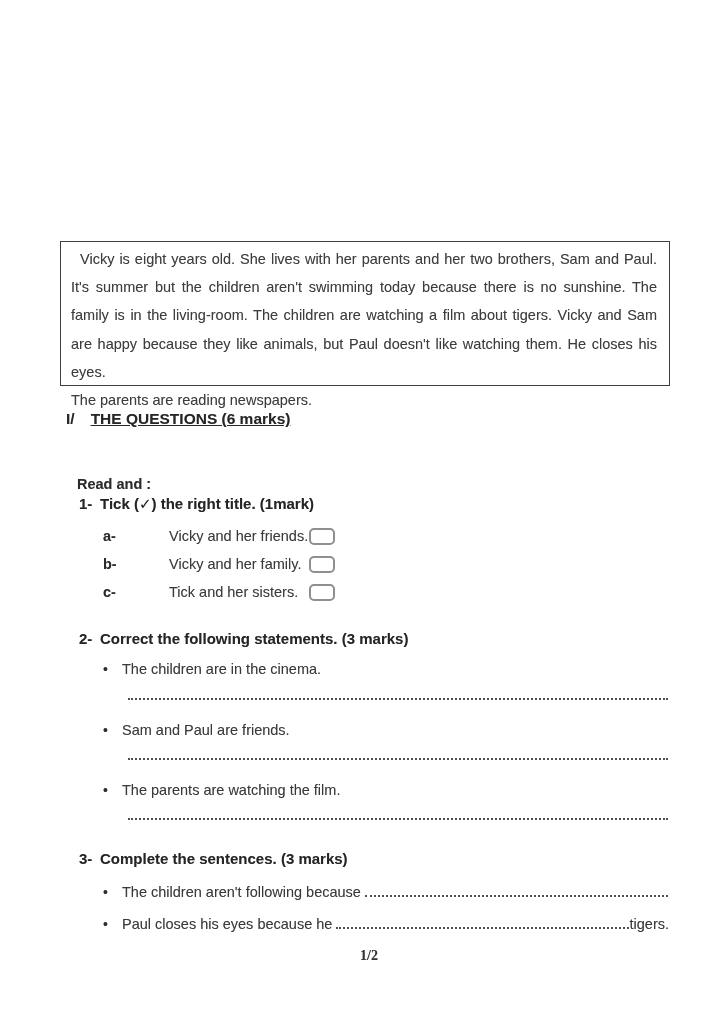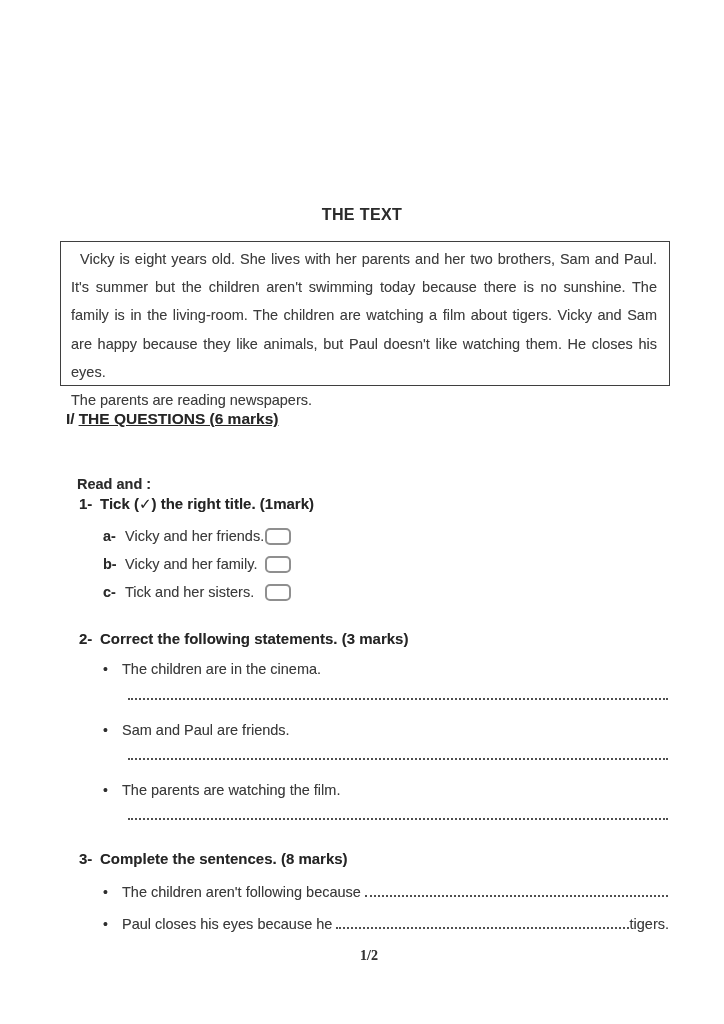--- a/index.html
+++ b/index.html
@@ -24,41 +24,41 @@
     border:1.5px solid #3f3f3f;
     padding:3px 12px 8px 10px;
     font-size:14.5px; line-height:28.2px; color:#3d3d3d;
   }
   .box-para { text-align:justify; text-indent:9px; }
 
   .section-heading {
     position:absolute; top:410px; left:66px;
     font-weight:bold; font-size:15.5px; color:#262626;
   }
-  .sec-title { text-decoration:underline; margin-left:4px;text-align:right; }
+  .sec-title { text-decoration:underline; margin-left:16px;text-align:right; }
 
   .read-and {
     position:absolute; top:450px; left:77px;
     font-weight:bold; font-size:14.5px; color:#2b2b2b;margin-top:26px;
   }
 
   .q-heading {
     position:absolute; left:79px;
     font-weight:bold; font-size:15px; color:#252525;
     display:flex;
   }
   .q-num { width:21px; }
   #q1-heading { top:495px; }
   #q2-heading { top:630px; }
   #q3-heading { top:850px; }
 
   .options { position:absolute; top:522px; left:103px; }
   .option-row { display:flex; align-items:center; height:28px; font-size:14.5px; }
   .opt-label { font-weight:bold; width:22px; color:#2b2b2b; }
-  .opt-text  { width:140px; color:#3c3c3c; }
+  .opt-text  { width:140px; color:#3c3c3c;margin-left:44px; }
   .checkbox {
     width:26px; height:17px;
     border:2px solid #8f8f8f; border-radius:5px;
     background:#fff;
   }
 
   .statement-row {
     position:absolute; left:103px;
     display:flex; font-size:14.5px; color:#3a3a3a;
   }
@@ -93,21 +93,20 @@
     text-align:center; font-weight:bold; font-size:14px; color:#333;
     padding-left:14px;
     font-family:Liberation Serif, serif;
   }
 </style>
 </head>
 <body>
 
 <div class="page">
 
-  <div class="doc-title">THE TEXT</div>
 
   <div class="text-box">
     <div class="box-para">Vicky is eight years old. She lives with her parents and her two brothers, Sam and Paul. It's summer but the children aren't swimming today because there is no sunshine. The family is in the living-room. The children are watching a film about tigers. Vicky and Sam are happy because they like animals, but Paul doesn't like watching them. He closes his eyes.</div>
     <div class="box-last-line">The parents are reading newspapers.</div>
   </div>
 
   <div class="section-heading">
     <span class="sec-prefix">I/</span><span class="sec-title">THE QUESTIONS (6 marks)</span>
   </div>
 
@@ -154,21 +153,21 @@
   <div class="answer-line" id="line-2"></div>
 
   <div class="statement-row" id="stmt-3">
     <span class="bullet">•</span>
     <span>The parents are watching the film.</span>
   </div>
   <div class="answer-line" id="line-3"></div>
 
   <div class="q-heading" id="q3-heading">
     <span class="q-num">3-</span>
-    <span class="q-text">Complete the sentences. (8 marks)</span>
+    <span class="q-text">Complete the sentences. (3 marks)</span>
   </div>
 
   <div class="fill-row" id="q3-item-1">
     <span class="bullet">•</span>
     <span>The children aren't following because</span>
     <span class="dotfill"></span>
     <span class="after-text"></span>
   </div>
 
   <div class="fill-row" id="q3-item-2">

